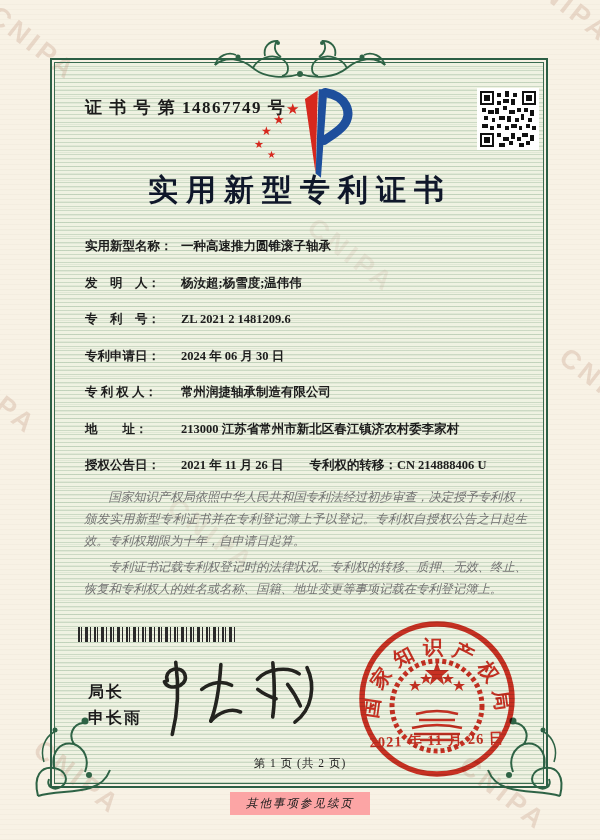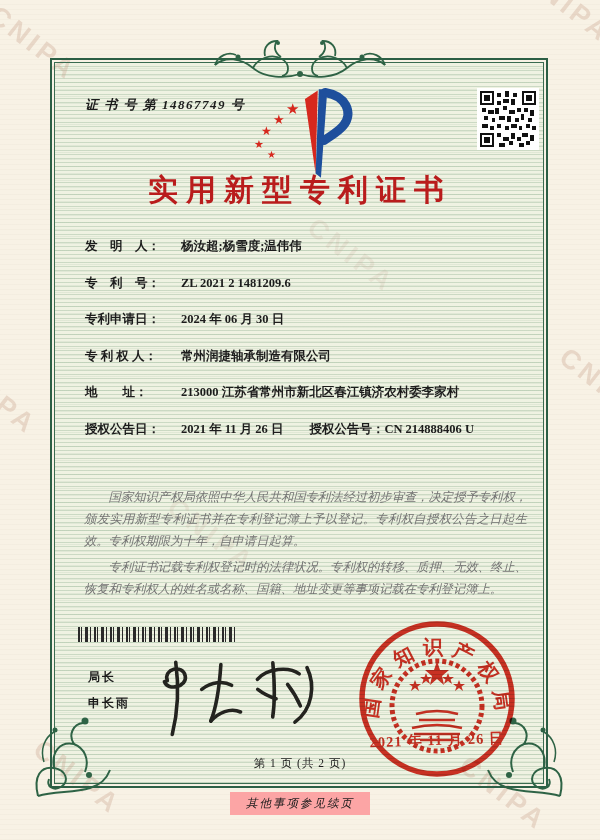--- a/index.html
+++ b/index.html
@@ -31,49 +31,49 @@
     left:50px;top:58px;width:498px;height:730px;z-index:2;
     border:2.5px solid #2c5f45;box-sizing:border-box;pointer-events:none;
   }
   .frame-inner{
     position:absolute;left:2px;top:2px;right:2px;bottom:2px;
     border:1px solid #3a6b50;
   }
   .deco{z-index:4;pointer-events:none;}
   
   .content{z-index:3;}
-  .cert-no{left:85px;top:96px;font-size:13px;font-weight:bold;letter-spacing:1.5px;font-style:italic;}
+  .cert-no{left:85px;top:96px;font-size:17px;font-weight:bold;letter-spacing:1.5px;}
   .logo{left:240px;top:84px;width:122px;height:96px;}
   .logo .star{position:absolute;color:#d6281e;line-height:1;}
   .qr{left:477px;top:88px;width:62px;height:62px;background:#fff;padding:3px;box-sizing:border-box;}
   .title{
     left:0;top:170px;width:600px;text-align:center;
-    font-size:30px;font-weight:bold;letter-spacing:8px;color:#b91c1c;
+    font-size:30px;font-weight:bold;letter-spacing:8px;color:#0f172a;
   }
   .fields{left:85px;top:238px;width:445px;font-size:12.5px;font-weight:bold;}
   .frow{display:flex;margin-bottom:20px;line-height:16.5px;white-space:nowrap;}
   .flabel{flex:0 0 96px;}
   .fvalue{}
   .fpair2{margin-left:26px;display:flex;}
   .paras{
     left:84px;top:487px;width:443px;font-size:12.3px;line-height:1.78;
     font-style:italic;color:#737373;text-align:justify;
   }
   .paras p{margin:0;text-indent:2em;}
   .paras p + p{margin-top:4px;}
   .barcode{
     left:78px;top:627px;width:158px;height:15px;
     background:repeating-linear-gradient(90deg,
       #2a2a2a 0 2px, transparent 2px 3px,
       #2a2a2a 3px 4px, transparent 4px 7px,
       #2a2a2a 7px 10px, transparent 10px 12px,
       #2a2a2a 12px 13px, transparent 13px 16px);
   }
-  .director{left:88px;top:664px;font-family:"Liberation Sans","DejaVu Sans",sans-serif;
-    font-size:12px;font-weight:bold;line-height:26px;letter-spacing:2px;}
+  .director{left:88px;top:679px;font-family:"Liberation Sans","DejaVu Sans",sans-serif;
+    font-size:16px;font-weight:bold;line-height:26px;letter-spacing:2px;}
   .sig-wrap{left:150px;top:652px;width:180px;height:90px;transform:rotate(-2deg);}
   .sig-text{position:absolute;left:0;top:10px;width:100%;text-align:center;
     font-size:34px;color:transparent;pointer-events:none;}
   .seal{left:356px;top:618px;width:162px;height:162px;z-index:5;mix-blend-mode:multiply;opacity:.95;}
   .seal-date{
     position:absolute;left:-6px;top:113px;width:174px;text-align:center;
     font-size:14.5px;font-weight:bold;color:#d5281b;letter-spacing:1px;
     transform:rotate(-2deg);white-space:nowrap;
   }
   .page-info{left:0;top:756px;width:600px;text-align:center;font-size:11.5px;letter-spacing:1px;}
@@ -199,20 +199,24 @@
       <rect x="24" y="2" width="3" height="3" fill="#111"></rect>
     <rect x="1" y="23" width="5" height="5" fill="#fff"></rect>
       <rect x="2" y="24" width="3" height="3" fill="#111"></rect>
   </svg>
 </div>
 
 <div class="abs content title">实用新型专利证书</div>
 
 <div class="abs content fields">
   <div class="frow">
+    <span class="flabel">实用新型名称：</span>
+    <span class="fvalue">一种高速推力圆锥滚子轴承</span>
+  </div>
+  <div class="frow">
     <span class="flabel">发　明　人：</span>
     <span class="fvalue">杨汝超;杨雪度;温伟伟</span>
   </div>
   <div class="frow">
     <span class="flabel">专　利　号：</span>
     <span class="fvalue">ZL 2021 2 1481209.6</span>
   </div>
   <div class="frow">
     <span class="flabel">专利申请日：</span>
     <span class="fvalue">2024 年 06 月 30 日</span>
@@ -222,21 +226,21 @@
     <span class="fvalue">常州润捷轴承制造有限公司</span>
   </div>
   <div class="frow">
     <span class="flabel">地　　址：</span>
     <span class="fvalue">213000 江苏省常州市新北区春江镇济农村委李家村</span>
   </div>
   <div class="frow">
     <span class="flabel">授权公告日：</span>
     <span class="fvalue">2021 年 11 月 26 日</span>
     <span class="fpair2">
-      <span>授权公告号：</span>
+      <span>专利权的转移：</span>
       <span>CN 214888406 U</span>
     </span>
   </div>
 </div>
 
 <div class="abs content paras">
   <p>国家知识产权局依照中华人民共和国专利法经过初步审查，决定授予专利权，颁发实用新型专利证书并在专利登记簿上予以登记。专利权自授权公告之日起生效。专利权期限为十年，自申请日起算。</p>
   <p>专利证书记载专利权登记时的法律状况。专利权的转移、质押、无效、终止、恢复和专利权人的姓名或名称、国籍、地址变更等事项记载在专利登记簿上。</p>
 </div>
 

